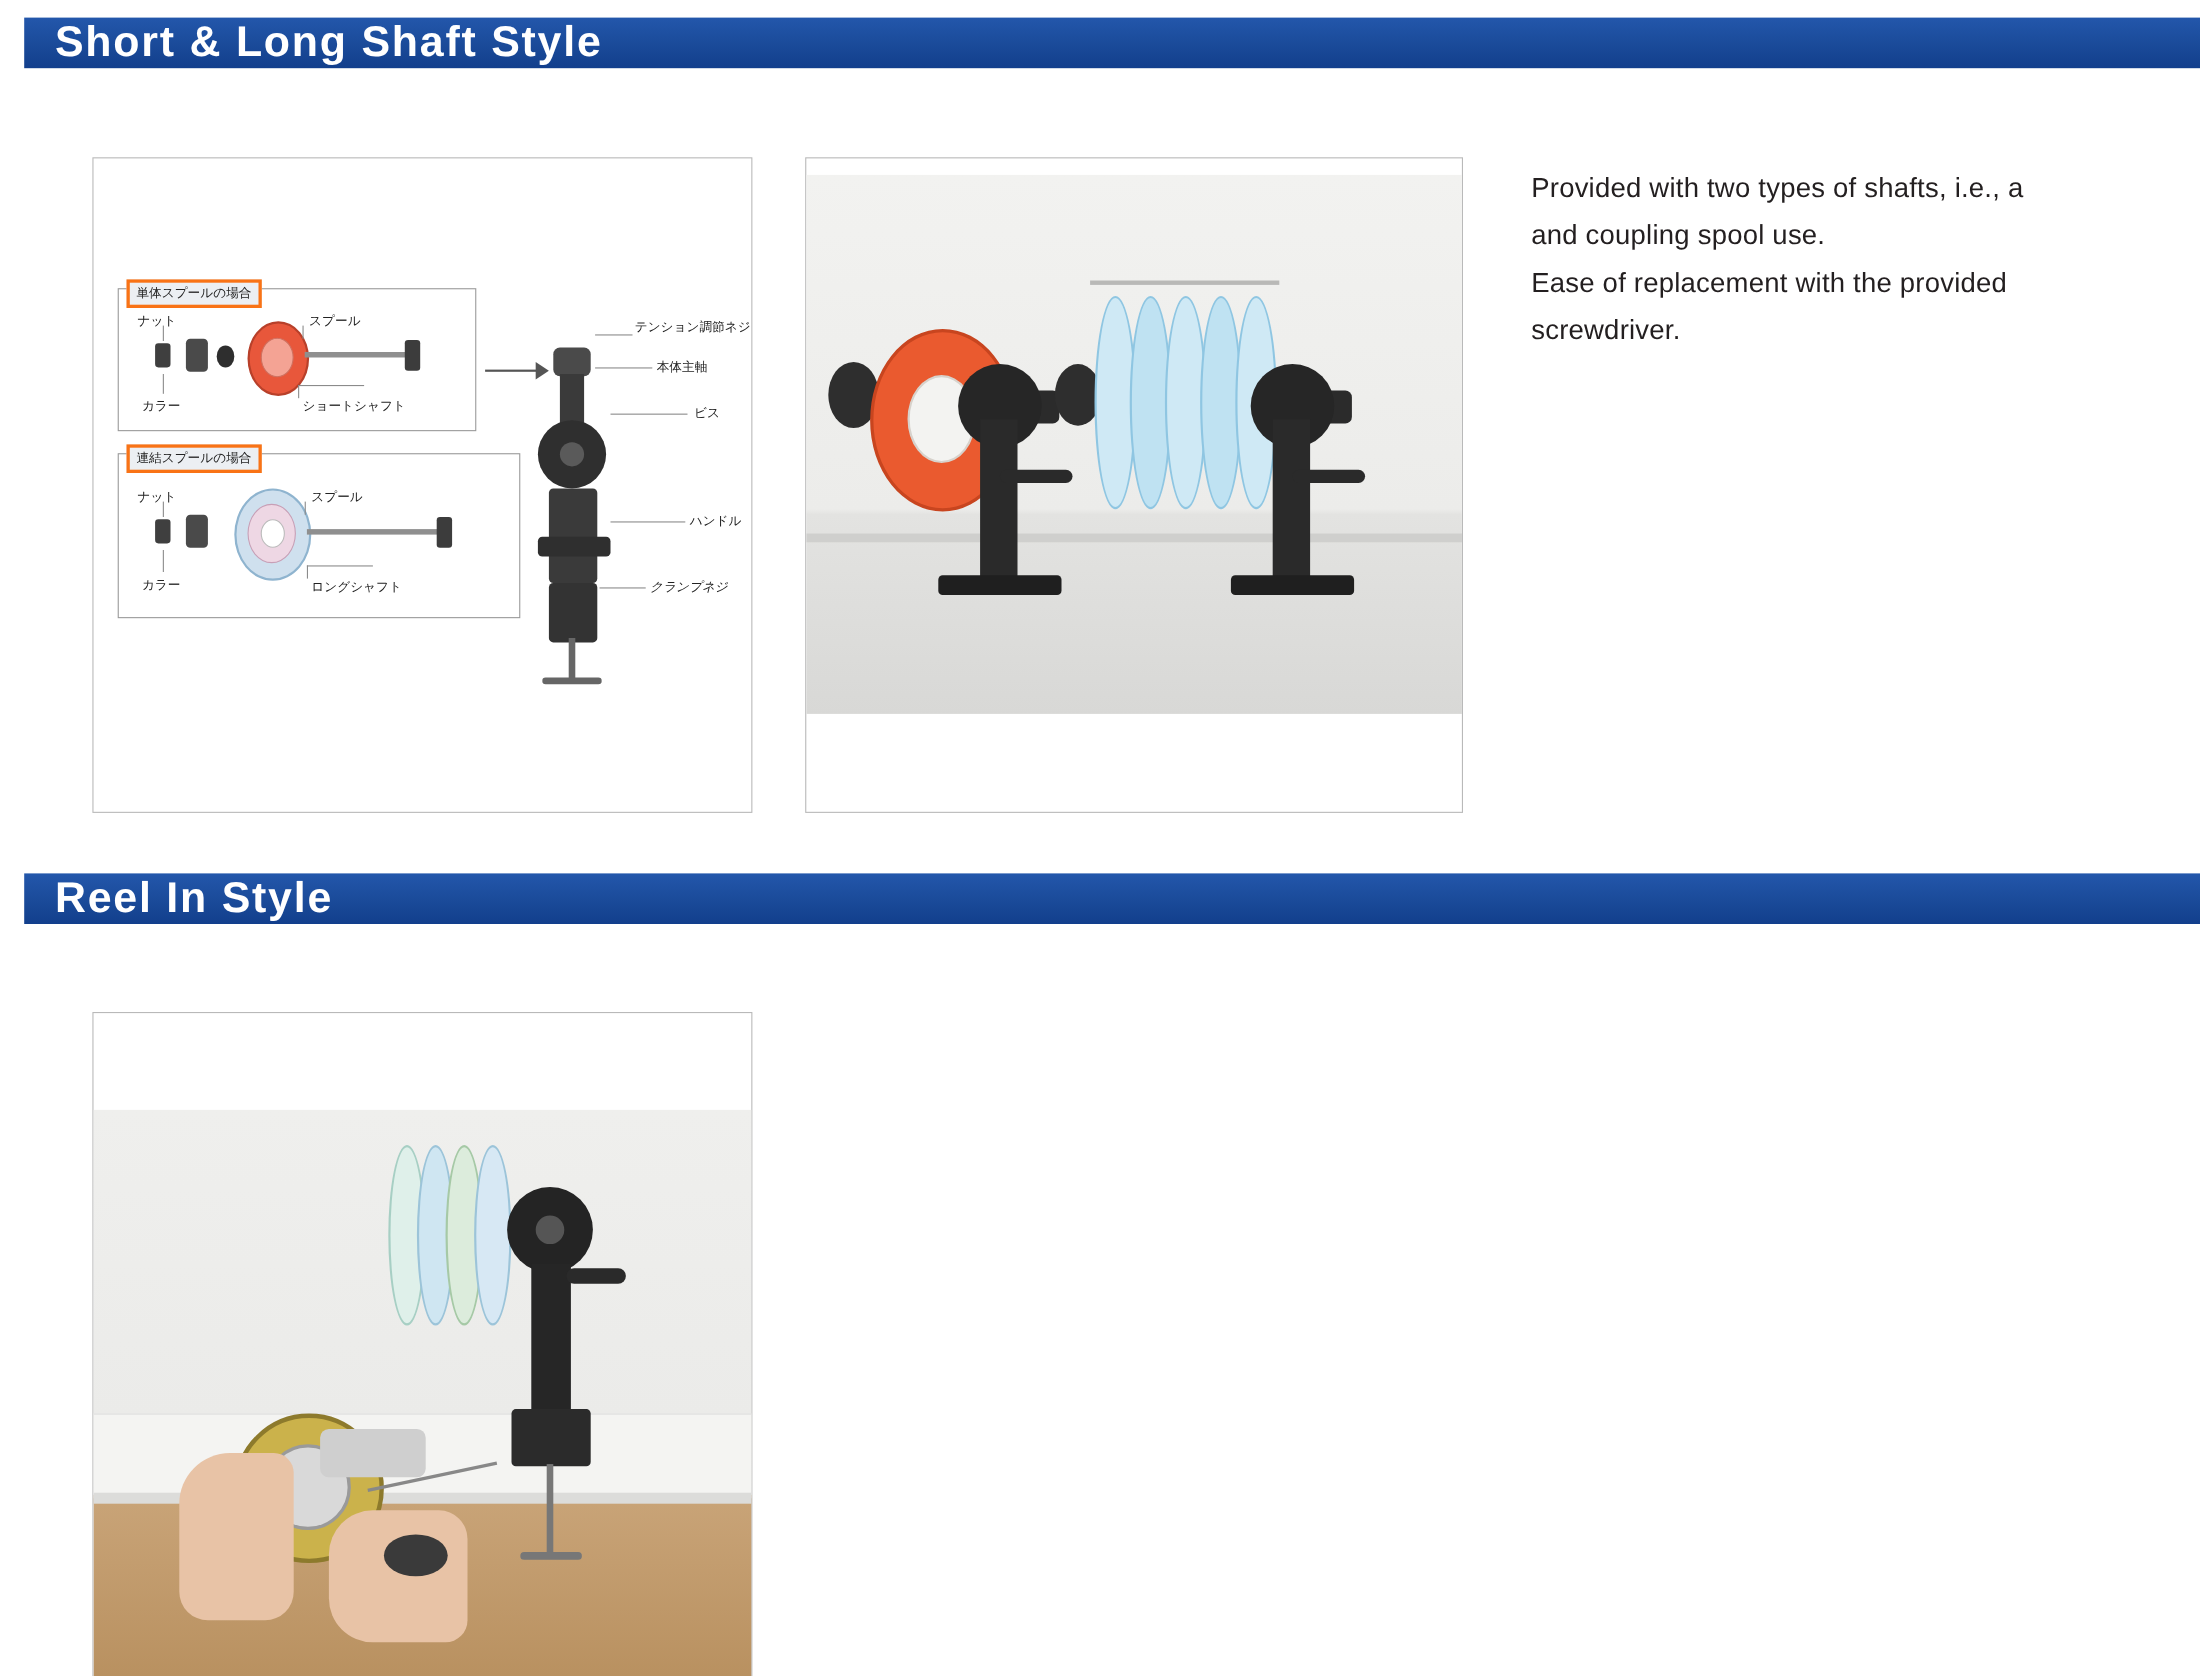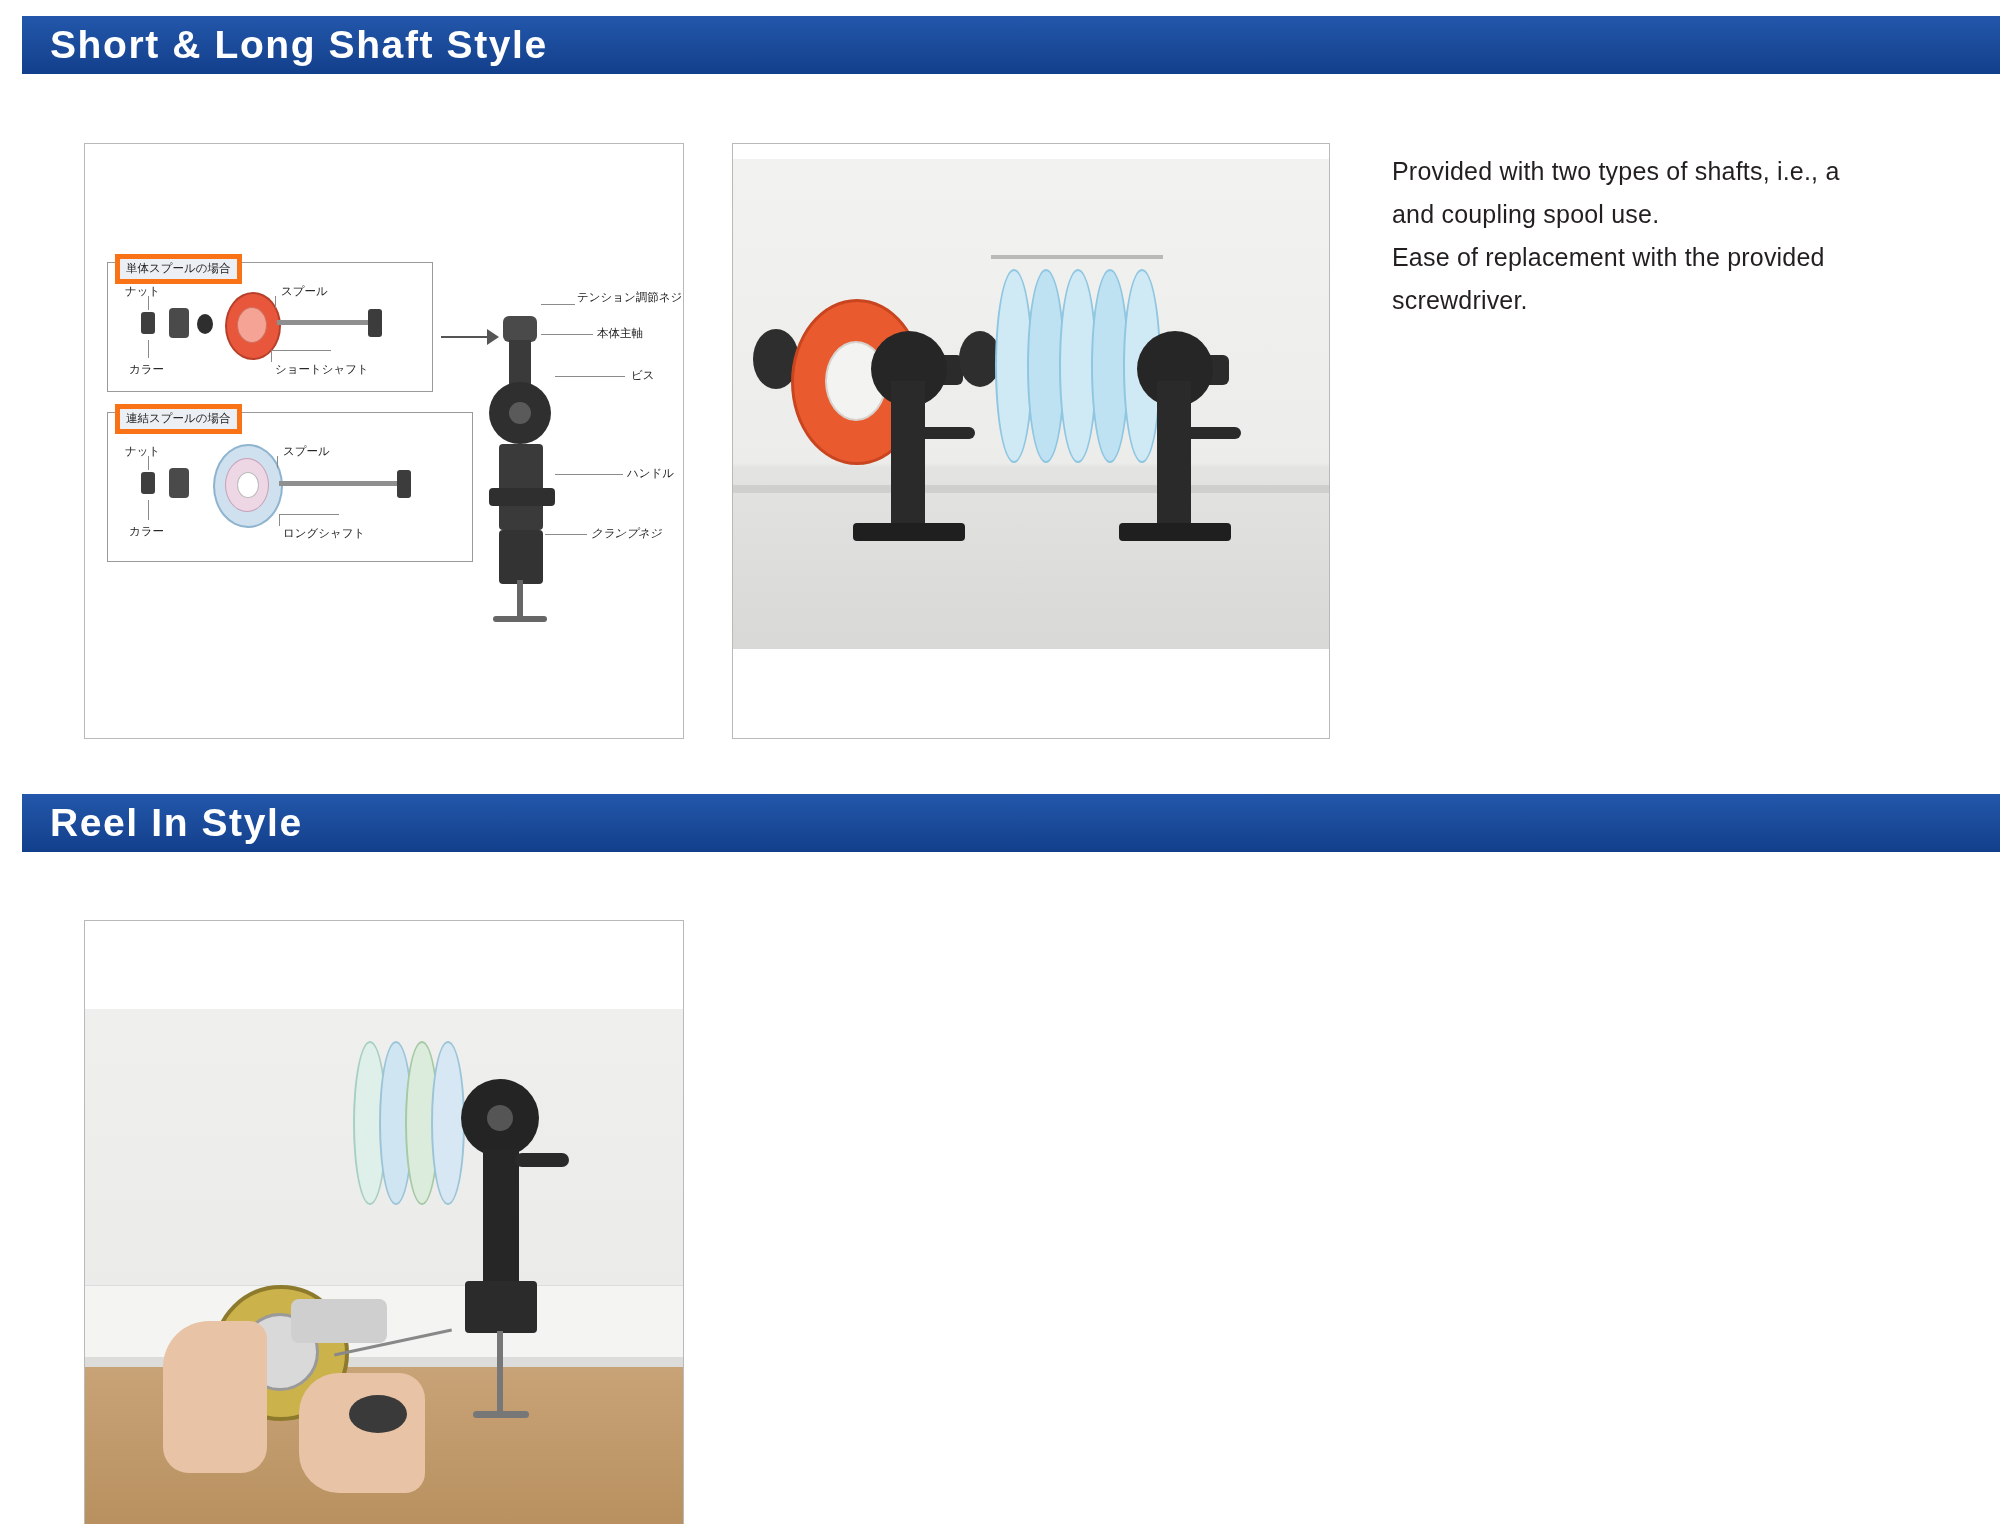--- a/index.html
+++ b/index.html
@@ -14,21 +14,21 @@
     color: #231f20;
     position: relative;
     overflow: hidden;
   }
 
   
   .section-bar {
     position: absolute;
     left: 0;
     width: 2000px;
-    height: 58px;
+    height: 46px;
     background: #1b4fa0;
     background: linear-gradient(to bottom, #2357ab 0%, #1a4a99 55%, #123f8c 100%);
     display: flex;
     align-items: center;
   }
   .section-bar .accent {
     width: 22px;
     height: 58px;
     background: #ffffff;
     flex: 0 0 auto;
@@ -68,21 +68,21 @@
     width: 100%; height: 100%;
   }
   .dg-box {
     position: absolute;
     border: 1px solid #9a9a9a;
     box-sizing: border-box;
   }
   .dg-tag {
     position: absolute;
     background: #eceff3;
-    border: 5px solid #f97316;
+    border: 3px solid #f97316;
     font-size: 11.5px;
     color: #222;
     padding: 2px 6px 3px 6px;
     white-space: nowrap;
     box-sizing: border-box;
   }
   .dg-lbl {
     position: absolute;
     font-size: 11.5px;
     color: #222;

